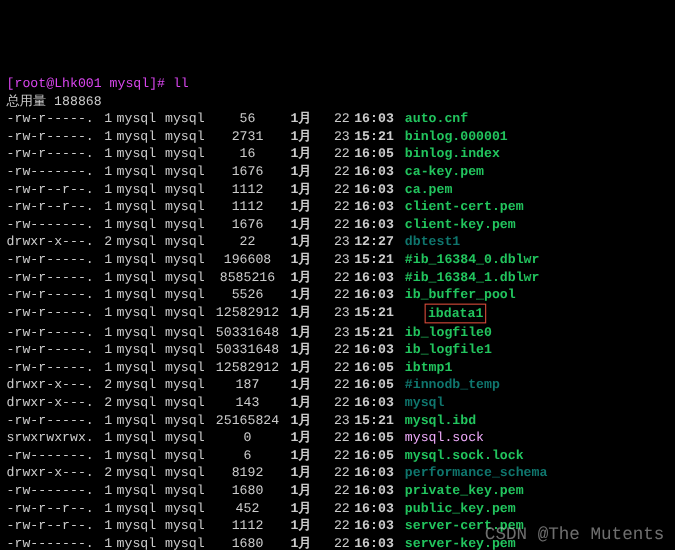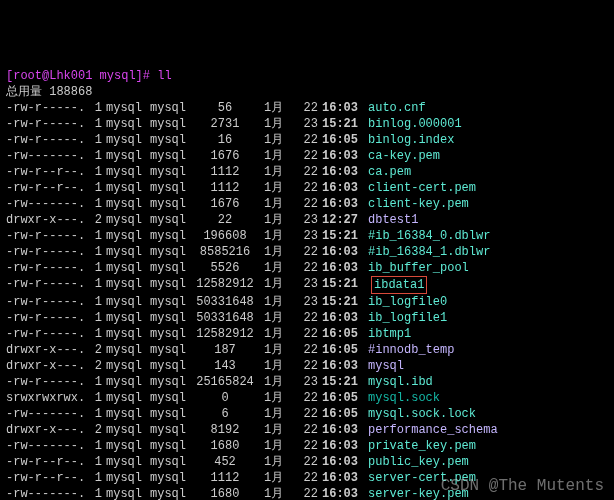--- a/index.html
+++ b/index.html
@@ -9,35 +9,35 @@
     font-family: "Consolas", "Courier New", monospace;
     font-size: 12px;
     line-height: 16px;
     padding: 4px 6px;
     width: 614px;
     height: 500px;
     overflow: hidden;
     white-space: pre;
     position: relative;
   }
-  .dir         { color: #c4b5fd; font-weight: 400; }
-  .sock        { color: #14b8a6; font-weight: 500; }
-  .file        { color: #5eead4; }
+  .dir         { color: #0f766e; font-weight: 700; }
+  .sock        { color: #f0abfc; font-weight: 500; }
+  .file        { color: #22c55e; font-weight: bold; }
   .hi          { color: #d946ef; }
   .row { display: flex; }
   .perms { width: 82px; display:inline-block; }
   .links { width: 14px; text-align:right; display:inline-block; }
   .own   { width: 42px; display:inline-block; margin-left:4px;}
   .grp   { width: 42px; display:inline-block; margin-left:2px;}
   .size  { width: 66px; text-align:center; display:inline-block; }
-  .mon   { width: 26px; display:inline-block; margin-left:6px;}
+  .mon   { width: 26px; display:inline-block; margin-left:6px;font-weight:bold;}
   .day   { width: 28px; text-align:right; display:inline-block; }
   .time  { width: 42px; display:inline-block; margin-left:4px;font-weight:bold;}
   .name  { display:inline-block; margin-left:4px; }
-  .boxed { border: 1px solid #d84a3a; padding: 0 2px; margin-left:3px; display:inline-block;}
+  .boxed { border: 1px solid #d84a3a; padding: 0 2px; margin-left:18px; display:inline-block;}
   .watermark {
     position: absolute;
     right: 10px;
     bottom: 6px;
     color: rgba(200,200,200,0.55);
     font-size: 16px;
   }
 </style>
 </head>
 <body>

